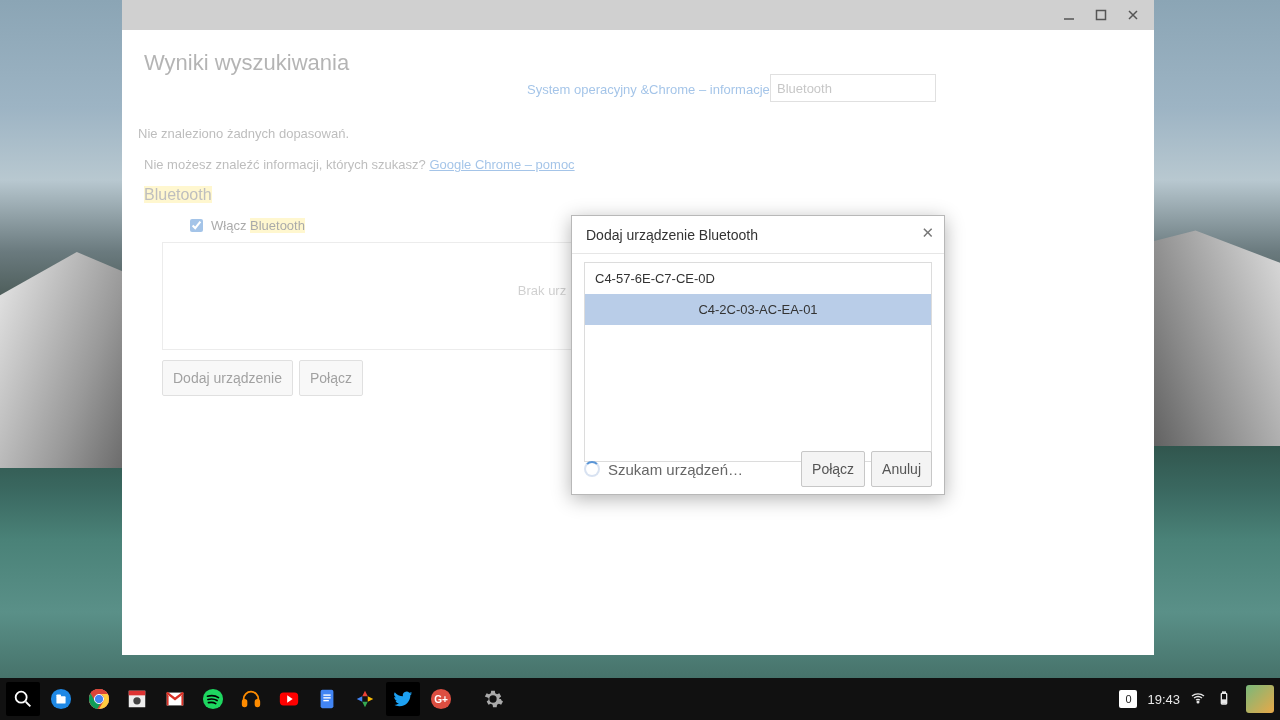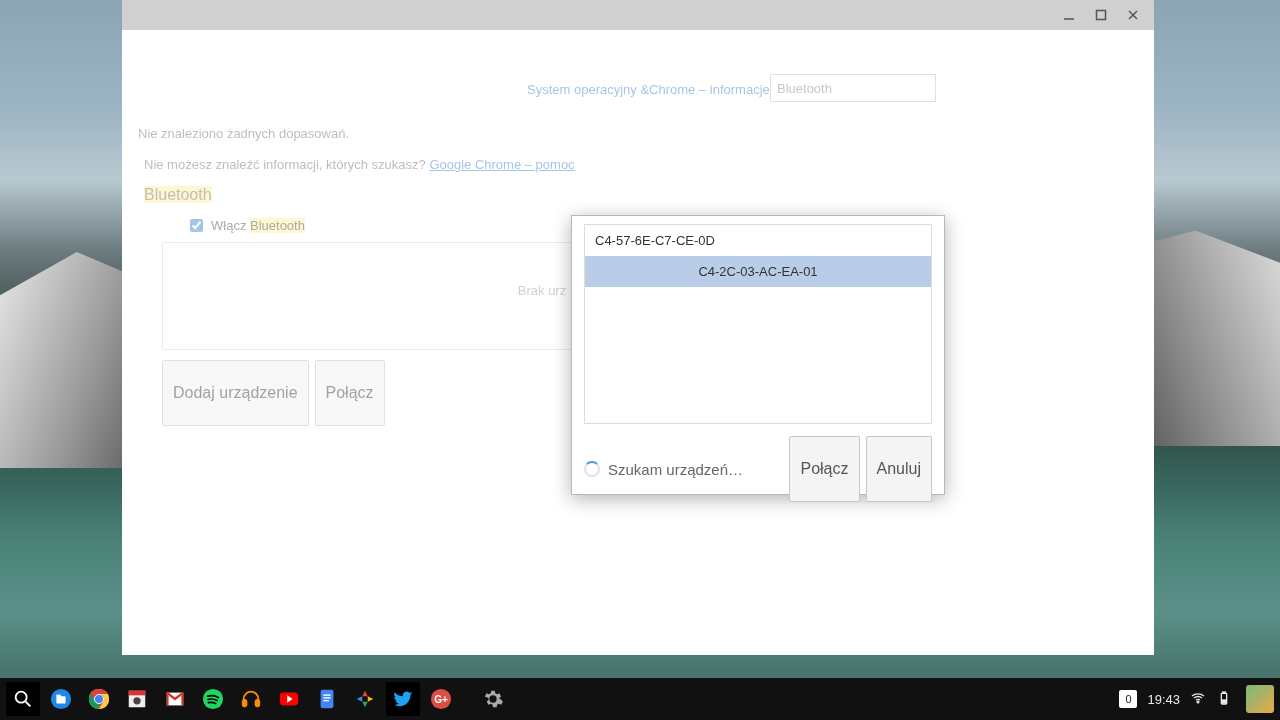--- a/index.html
+++ b/index.html
@@ -59,22 +59,22 @@
   .bl-hl { background:#fff1a8; }
   .chkrow { position:absolute; top:188px; left:40px; font-size:13px; color:#666; display:flex; align-items:center; gap:8px;padding-left:28px;}
   .chkrow input { accent-color:#5a95d6; }
   .devpanel {
     position:absolute; top:212px; left:40px; width:760px; height:108px;
     border:1px solid #ddd; display:flex; align-items:flex-start; justify-content:center;
     padding-top:40px; font-size:13px; color:#aaa;
   }
   .btnrow { position:absolute; top:330px; left:40px; display:flex; gap:6px;}
   .btn {
-    border:1px solid #c7c7c7; background:#f4f4f4; font-size:16px; color:#555;
-    padding:23px 10px; border-radius:2px;
+    border:1px solid #c7c7c7; background:#f4f4f4; font-size:14px; color:#555;
+    padding:9px 10px; border-radius:2px;
   }
 
   
   .modal {
     position:absolute; left:449px; top:215px; width:374px; height:280px;
     background:#fff; border:1px solid #b8b8b8; box-shadow:0 4px 18px rgba(0,0,0,0.3);
   }
   .modal-head { height:38px; display:flex; align-items:center; padding:0 14px; font-size:14px; color:#333; border-bottom:1px solid #e6e6e6; position:relative;}
   .modal-close { position:absolute; right:10px; top:8px; color:#777; font-size:15px; cursor:pointer;}
   .devlist { margin:8px 12px 0; border:1px solid #dcdcdc; height:200px; overflow:auto;}
@@ -123,20 +123,21 @@
         </svg>
     </div>
     <div class="wbtn">
       <svg viewBox="0 0 12 12">
           <path d="M2 2 L10 10 M10 2 L2 10"></path>
         </svg>
     </div>
   </div>
 
   <div class="content dim">
+    <div class="page-title">Wyniki wyszukiwania</div>
     <div class="topnav">System operacyjny &amp;Chrome – informacje</div>
     <input class="searchbox" value="Bluetooth" style="">
     <div class="line1">Nie znaleziono żadnych dopasowań.</div>
     <div class="line2">
       <span>Nie możesz znaleźć informacji, których szukasz? </span><a href="#">Google Chrome – pomoc</a>
     </div>
     <div class="section-h">
       <span class="bl-hl">Bluetooth</span>
     </div>
     <label class="chkrow">
@@ -148,20 +149,24 @@
     <div class="devpanel">
       <span>Brak urz</span>
     </div>
     <div class="btnrow">
       <button class="btn">Dodaj urządzenie</button>
       <button class="btn">Połącz</button>
     </div>
   </div>
 
   <div class="modal">
+    <div class="modal-head">
+      <span>Dodaj urządzenie Bluetooth</span>
+      <span class="modal-close">✕</span>
+    </div>
     <div class="devlist">
       <div class="item">C4-57-6E-C7-CE-0D</div>
       <div class="item sel">C4-2C-03-AC-EA-01</div>
     </div>
     <div class="modal-foot">
       <div class="spinner"></div>
       <div class="scanlabel">Szukam urządzeń…</div>
       <button class="btn">Połącz</button>
       <button class="btn">Anuluj</button>
     </div>

